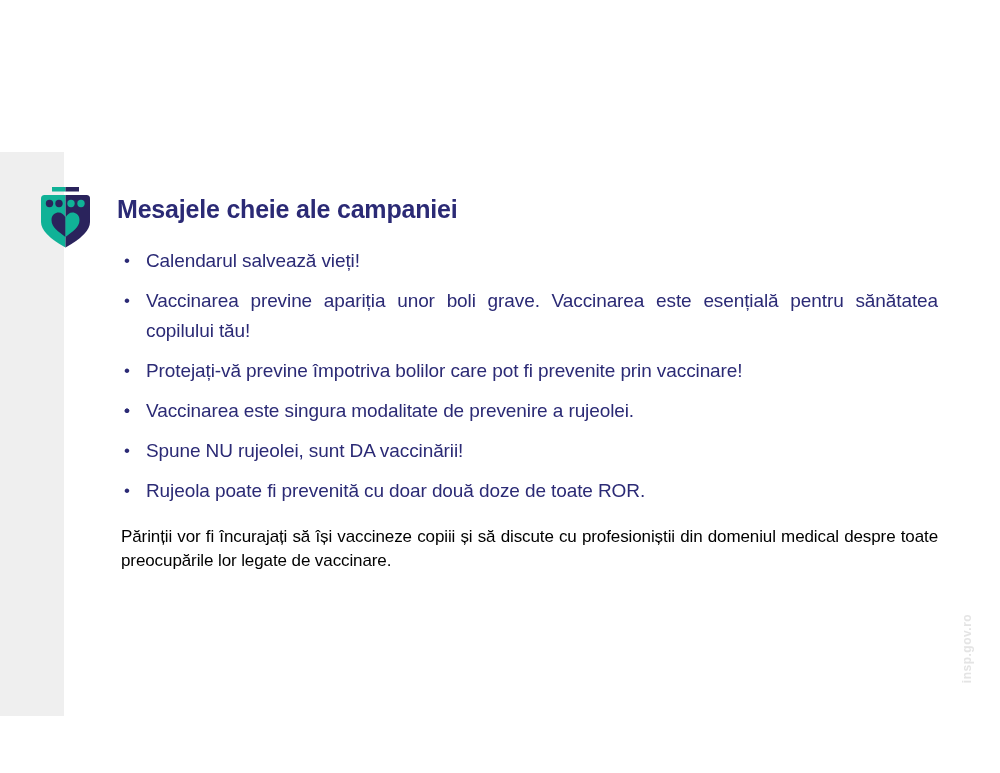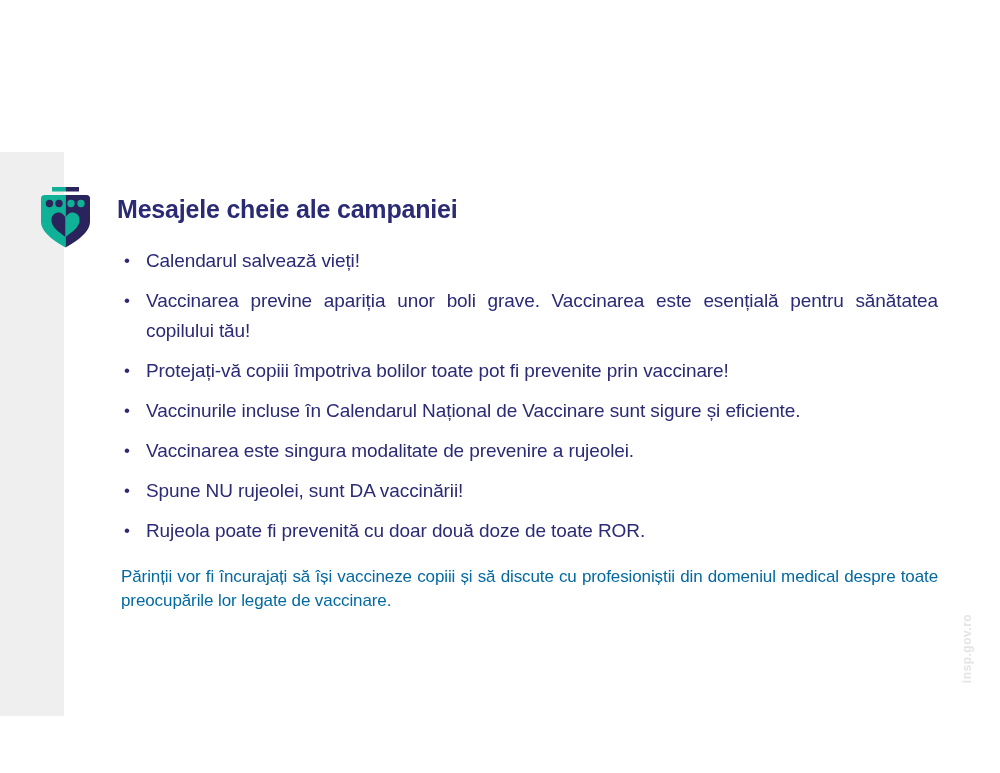--- a/index.html
+++ b/index.html
@@ -59,21 +59,21 @@
     left: 7px; top: 0;
     font-size: 17px;
     line-height: 30px;
     text-align: left;
   }
   .footer-note {
     margin: 19px 0 0 4px;
     width: 817px;
     font-size: 17px;
     line-height: 24px;
-    color: #0369a1;
+    color: #000000;
     text-align: justify;
     letter-spacing: -0.1px;
   }
   .watermark {
     position: absolute;
     left: 917px; top: 593px;
     width: 100px; height: 15px;
     transform: rotate(-90deg);
     transform-origin: center center;
     text-align: center;
@@ -123,25 +123,24 @@
       <li>
         <span class="bullet">•</span>
         <span>Calendarul salvează vieți!</span>
       </li>
       <li>
         <span class="bullet">•</span>
         <span>Vaccinarea previne apariția unor boli grave. Vaccinarea este esențială pentru sănătatea copilului tău!</span>
       </li>
       <li>
         <span class="bullet">•</span>
-        <span>Protejați-vă copiii împotriva bolilor toate pot fi prevenite prin vaccinare!</span>
+        <span>Protejați-vă previne împotriva bolilor care pot fi prevenite prin vaccinare!</span>
       </li>
       <li>
         <span class="bullet">•</span>
-        <span>Vaccinurile incluse în Calendarul Național de Vaccinare sunt sigure și eficiente.</span>
       </li>
       <li>
         <span class="bullet">•</span>
         <span>Vaccinarea este singura modalitate de prevenire a rujeolei.</span>
       </li>
       <li>
         <span class="bullet">•</span>
         <span>Spune NU rujeolei, sunt DA vaccinării!</span>
       </li>
       <li>

